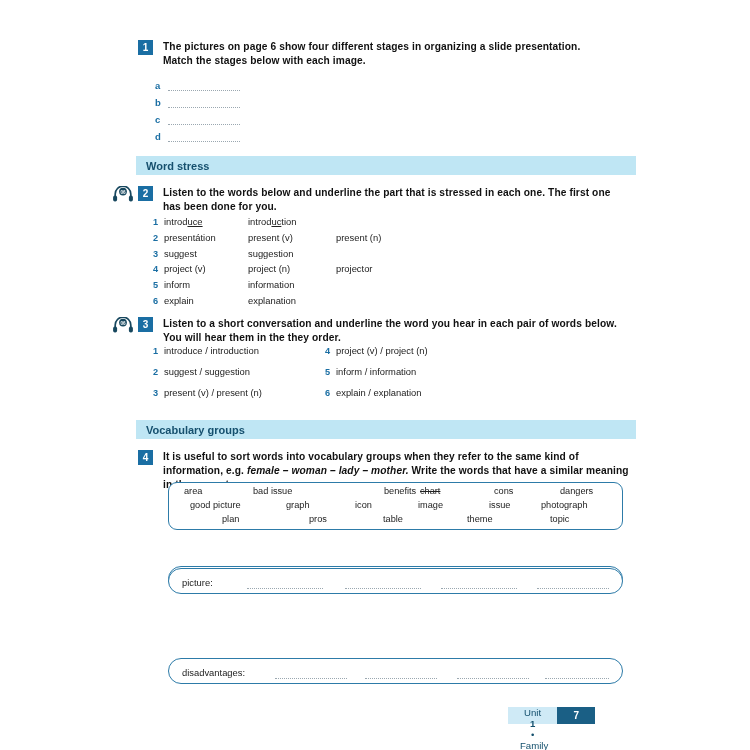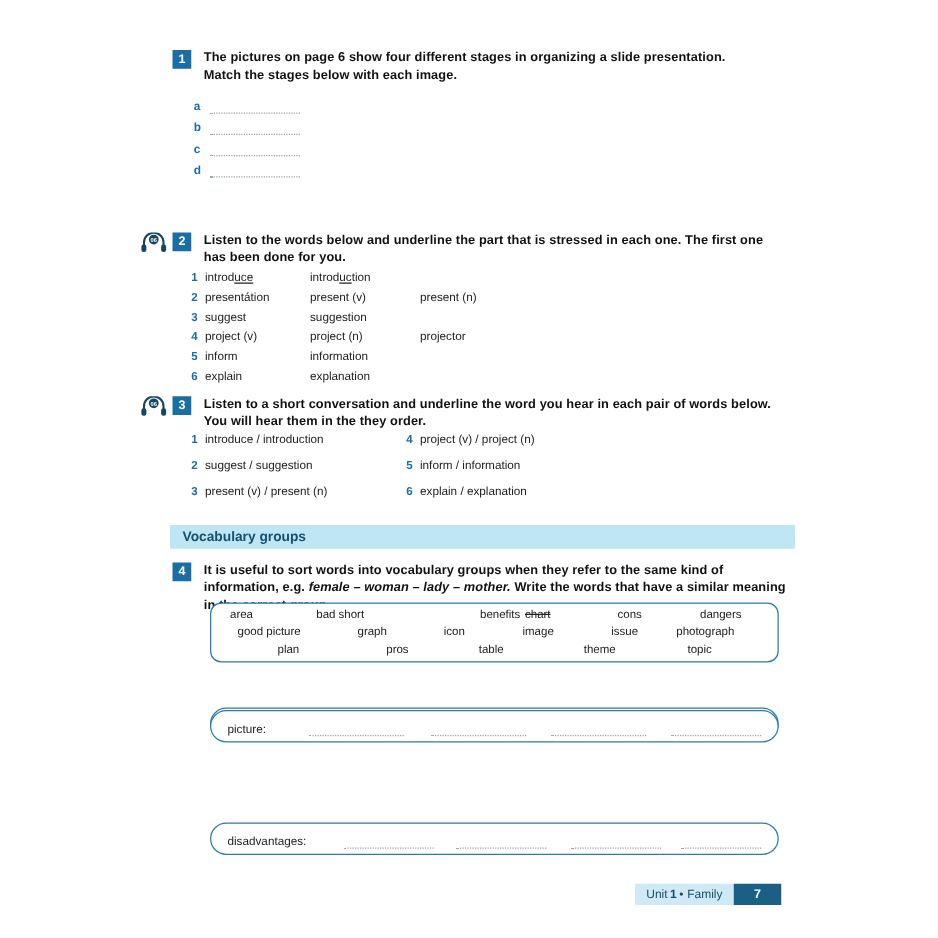--- a/index.html
+++ b/index.html
@@ -113,21 +113,21 @@
     font-size:11.5px;
     color:#2b3fa0;
     letter-spacing:0.4px;
   }
 
   
   .footer{position:absolute;left:508px;top:707px;display:flex;align-items:stretch;height:17px;}
   .foot-unit{
     background:#cfeaf6;color:#14506d;
     font-size:9.6px;padding:0 9px;
-    display:flex;align-items:center;white-space:nowrap;
+    display:flex;align-items:center;white-space:nowrap;flex-direction:column;
   }
   .foot-unit b{font-weight:bold;margin:0 2px;}
   .foot-page{
     background:#1a5f85;color:#ffffff;
     font-size:10px;font-weight:bold;
     width:38px;display:flex;align-items:center;justify-content:center;
   }
 </style>
 </head>
 <body>
@@ -151,20 +151,23 @@
     <div class="ex1-item">
       <span class="ex1-letter">c</span>
       <span class="dots"></span>
     </div>
     <div class="ex1-item">
       <span class="ex1-letter">d</span>
       <span class="dots"></span>
     </div>
   </div>
 
+  <div class="section-bar" style="position:absolute;left:136px;top:156px;width:500px;">
+    <span>Word stress</span>
+  </div>
 
   <div class="audio-icon" style="left:112px;top:186px;">
     <svg width="22" height="16" viewBox="0 0 22 16">
       <path d="M3.2 11 V8 a7.8 7.8 0 0 1 15.6 0 V11" fill="none" stroke="#17475e" stroke-width="1.7"></path>
       <rect x="1.1" y="9.6" width="4" height="6" rx="1.8" fill="#17475e"></rect>
       <rect x="16.9" y="9.6" width="4" height="6" rx="1.8" fill="#17475e"></rect>
       <circle cx="11" cy="5.6" r="3.9" fill="#17475e"></circle>
       <text x="11" y="7.6" font-family="Liberation Sans, sans-serif" font-size="4.6" font-weight="bold" fill="#ffffff" text-anchor="middle">06</text>
     </svg>
   </div>
@@ -264,21 +267,21 @@
   </div>
 
   <div class="ex-row" style="position:absolute;left:138px;top:450px;width:498px;">
     <div class="num-badge">4</div>
     <div class="ex-text" style="width:470px;"><span>It is useful to sort words into vocabulary groups when they refer to the same kind of information, e.g. </span><em>female – woman – lady – mother.</em><span> Write the words that have a similar meaning in the correct group.</span></div>
   </div>
 
   <div class="wordbank">
     <div class="wb-row" style="top:3px;">
       <span class="wb-w" style="left:15px;">area</span>
-      <span class="wb-w" style="left:84px;">bad short</span>
+      <span class="wb-w" style="left:84px;">bad issue</span>
       <span class="wb-w" style="left:178px;padding-left:37px;">benefits</span>
       <span class="wb-w wb-strike" style="left:251px;">chart</span>
       <span class="wb-w" style="left:325px;">cons</span>
       <span class="wb-w" style="left:391px;">dangers</span>
     </div>
     <div class="wb-row" style="top:17px;">
       <span class="wb-w" style="left:21px;">good picture</span>
       <span class="wb-w" style="left:117px;">graph</span>
       <span class="wb-w" style="left:186px;">icon</span>
       <span class="wb-w" style="left:249px;">image</span>

